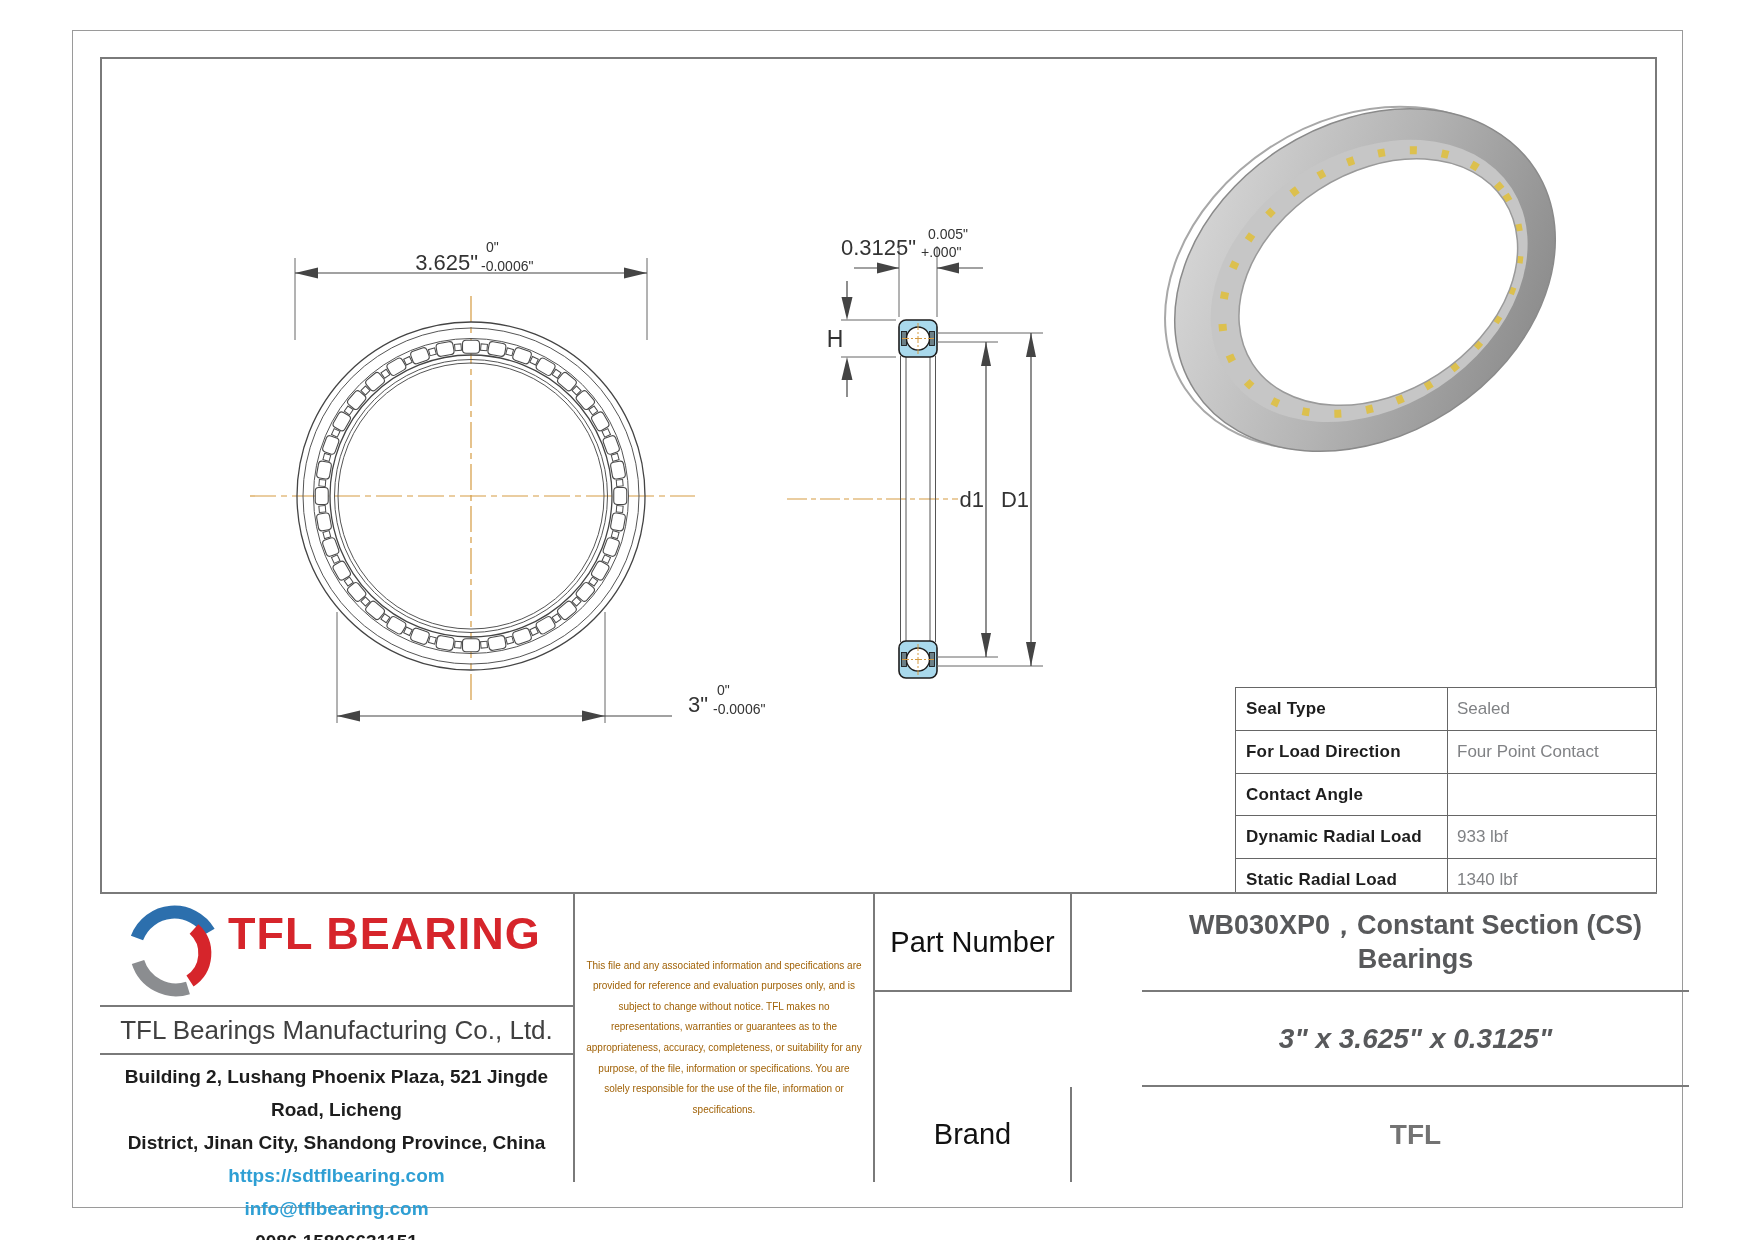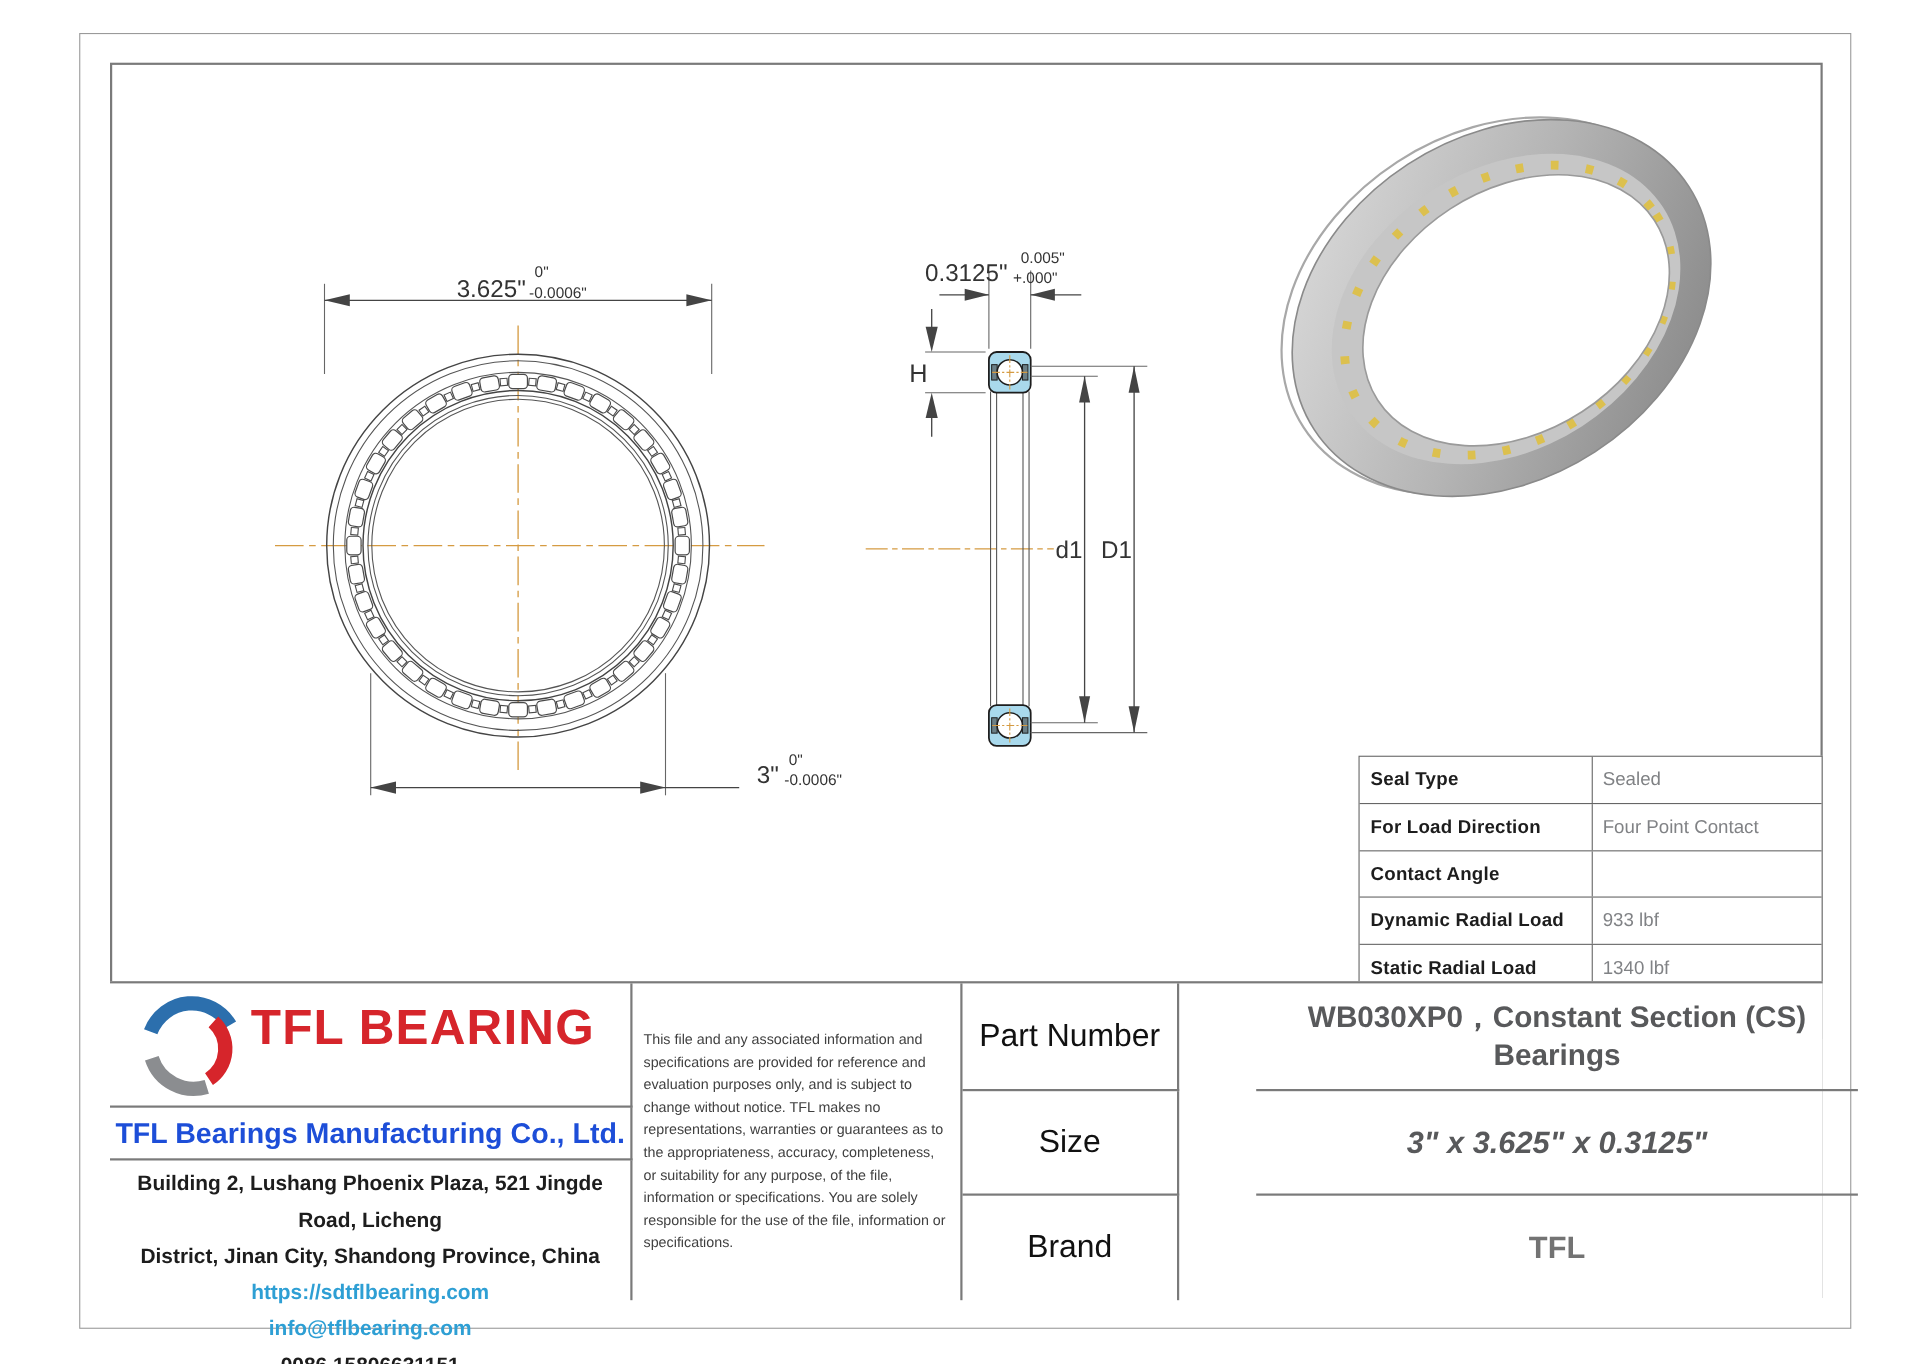--- a/index.html
+++ b/index.html
@@ -17,26 +17,26 @@
   .spec-row { flex:1; display:flex; border-top:1px solid #666; }
   .spec-row:first-child { border-top:none; }
   .spec-label { width:212px; border-right:1px solid #666; display:flex; align-items:center; padding-left:10px; font-size:17px; font-weight:600; color:#1d1d1d; letter-spacing:.2px; }
   .spec-value { flex:1; display:flex; align-items:center; padding-left:9px; font-size:17px; color:#808285; }
 
   
   .tblock { left:100px; top:892px; width:1557px; height:288px; border-top:2px solid #7a7a7a; background:#fff; }
   .tb-cell { position:absolute; }
   .logo-box      { left:0; top:0; width:475px; height:113px; border-right:2px solid #7a7a7a; border-bottom:2px solid #7a7a7a; }
   .company-box   { left:0; top:113px; width:475px; height:48px; border-right:2px solid #7a7a7a; border-bottom:2px solid #7a7a7a;
-                   display:flex; align-items:center; justify-content:center; font-size:26px; font-weight:700; color:#1d4ed8; }
+                   display:flex; align-items:center; justify-content:center; font-size:26px; font-weight:400; color:#404040; }
   .address-box   { left:0; top:161px; width:475px; height:127px; border-right:2px solid #7a7a7a; text-align:center; padding-top:5px;
                    font-size:19px; font-weight:700; color:#1d1d1d; line-height:33px; }
   .address-box .link { color:#2e9fd4; }
   .disclaimer-box{ left:475px; top:0; width:300px; height:288px; border-right:2px solid #7a7a7a; display:flex; align-items:center; }
-  .disclaimer-box p { font-size:13px; line-height:20.6px; color:#404040; padding:0 10px; }
+  .disclaimer-box p { font-size:10px; line-height:20.6px; color:#a16207; text-align:center; padding:0 10px; }
   .fieldgrid { left:775px; top:0; width:782px; height:288px; }
   .f-label { position:absolute; left:0; width:197px; border-right:2px solid #7a7a7a; display:flex; align-items:center; justify-content:center;
              font-size:29px; color:#111; }
   .f-value { position:absolute; left:235px; width:547px; display:flex; align-items:center; justify-content:center; text-align:center;margin-left:32px; }
   .row1 { top:0; height:98px; border-bottom:2px solid #7a7a7a; }
   .row2 { top:98px; height:95px; border-bottom:2px solid #7a7a7a; }
   .row3 { top:193px; height:95px; }
   .pn-value   { font-size:27px; font-weight:700; color:#58595b; line-height:34px; padding:0 20px; }
   .size-value { font-size:28px; font-weight:700; font-style:italic; color:#58595b; }
   .brand-value{ font-size:28px; font-weight:700; color:#737373; }
@@ -303,21 +303,20 @@
 
     <div class="tb-cell disclaimer-box">
       <p>This file and any associated information and specifications are provided for reference and evaluation purposes only, and is subject to change without notice. TFL makes no representations, warranties or guarantees as to the appropriateness, accuracy, completeness, or suitability for any purpose, of the file, information or specifications.  You are solely responsible for the use of the file, information or specifications.</p>
     </div>
 
     <div class="tb-cell fieldgrid">
       <div class="f-label row1">Part Number</div>
       <div class="f-value row1">
         <span class="pn-value">WB030XP0，Constant Section (CS) Bearings</span>
       </div>
-      <div class="f-label row2">Size</div>
       <div class="f-value row2">
         <span class="size-value">3" x 3.625" x 0.3125"</span>
       </div>
       <div class="f-label row3">Brand</div>
       <div class="f-value row3">
         <span class="brand-value">TFL</span>
       </div>
     </div>
   </div>
 

